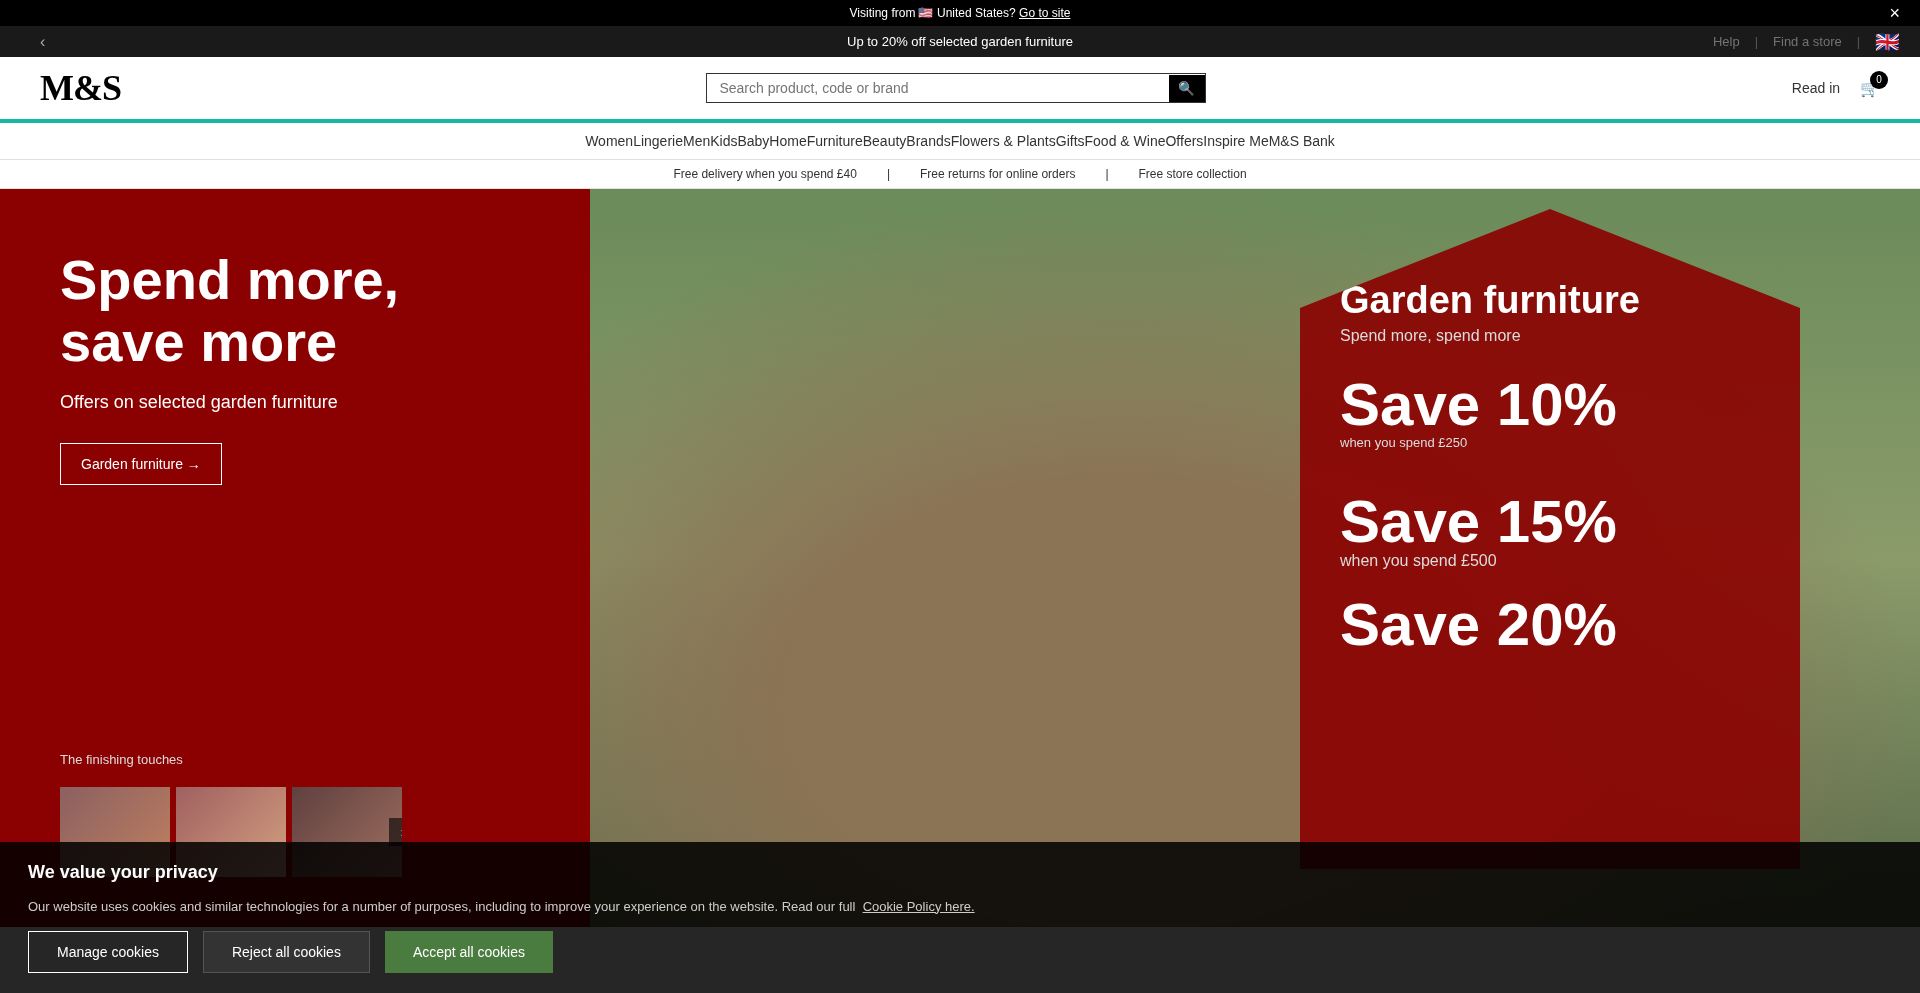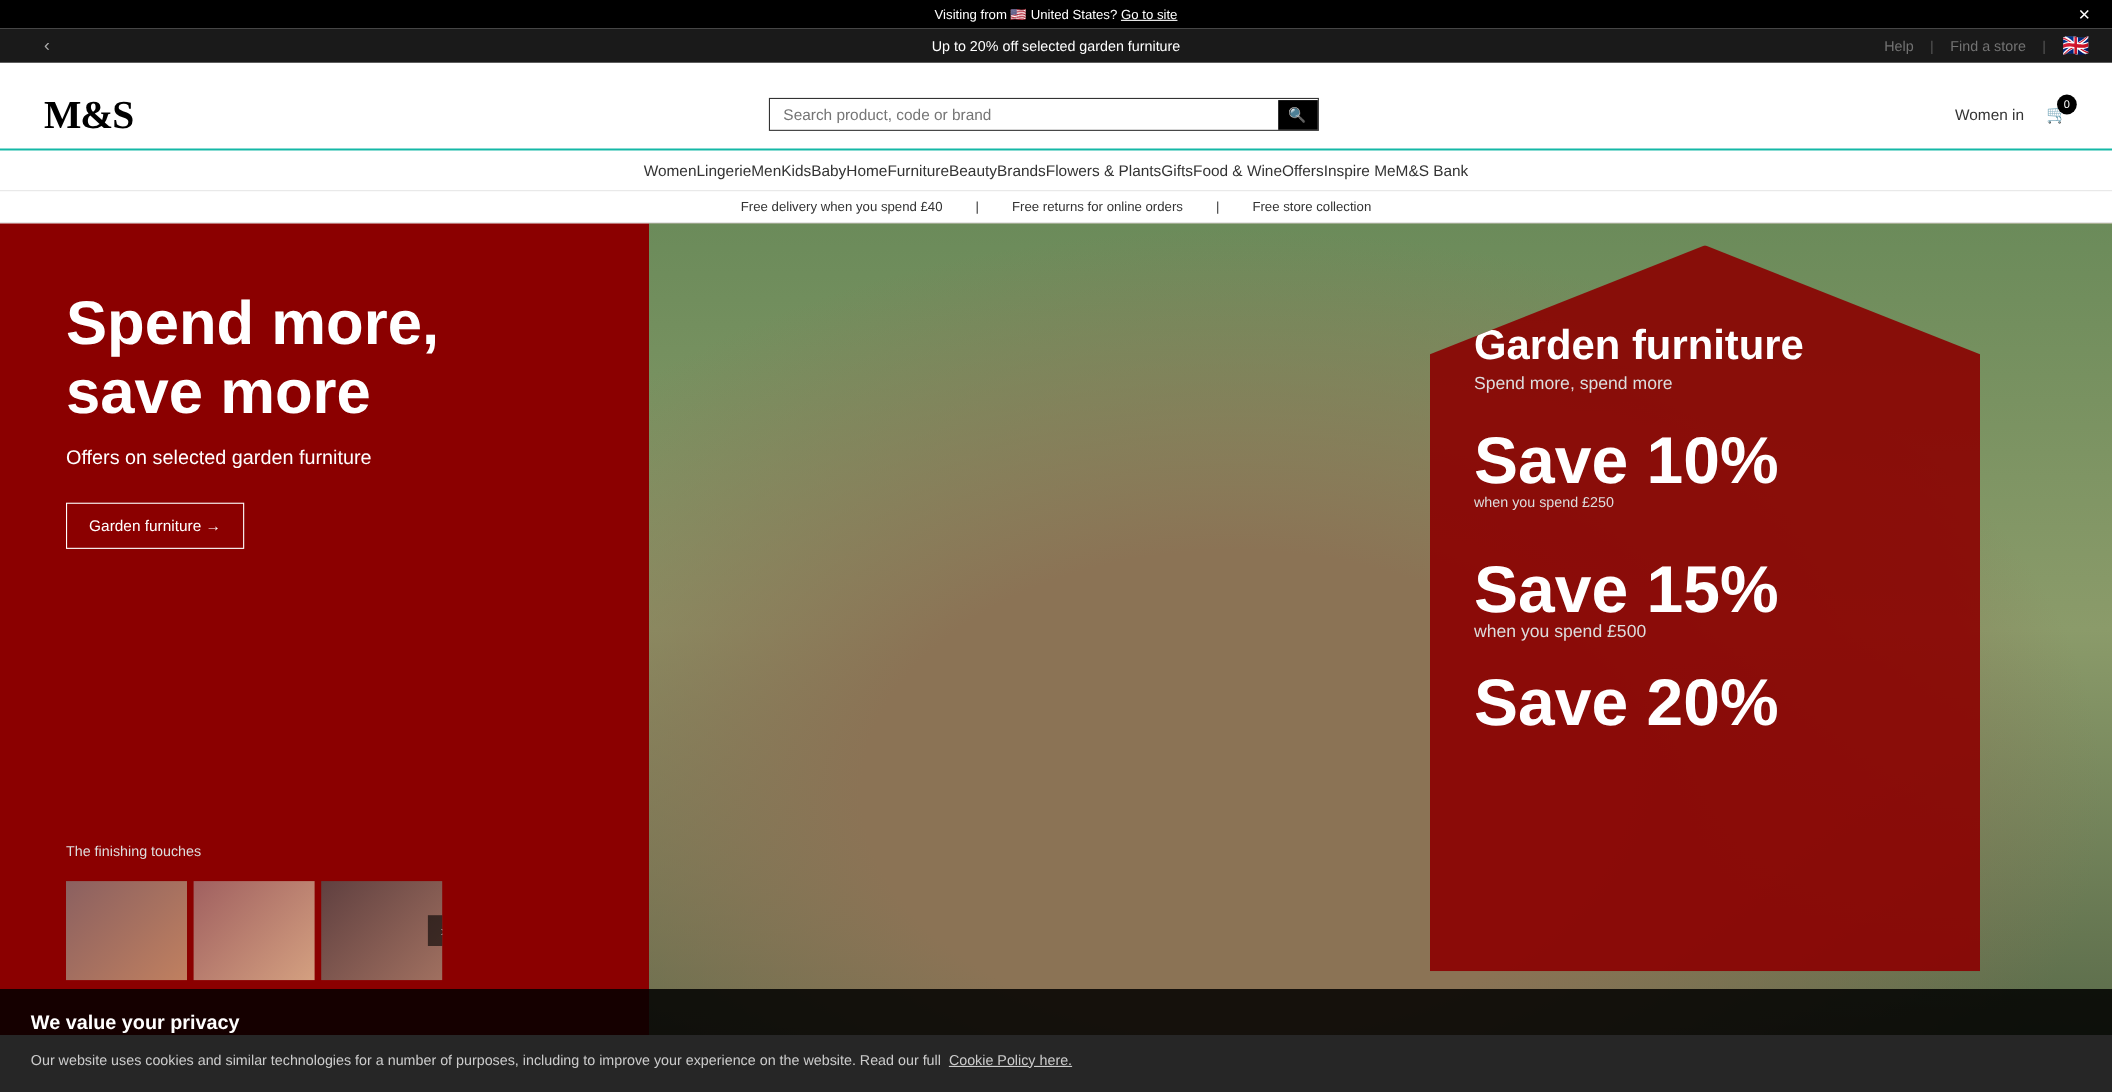--- a/index.html
+++ b/index.html
@@ -60,22 +60,21 @@
     }
     .promo-bar .promo-right a { color: #737373; text-decoration: none; }
 
     
     .header {
       display: flex;
       align-items: center;
       justify-content: space-between;
       padding: 10px 40px;
       background: #fff;
-      border-bottom: 2px solid #14b8a6;
-      margin-top: 16px;
+      border-bottom: 4px solid #14b8a6;
     }
     .logo {
       font-size: 36px;
       font-weight: bold;
       color: #000;
       letter-spacing: -1px;
       font-family: 'Times New Roman', serif;
     }
     .search-bar {
       flex: 1;
@@ -402,21 +401,21 @@
 <div class="header">
   <div class="logo">M&amp;S</div>
   <div class="search-bar">
     <input type="text" placeholder="Search product, code or brand" style="">
     <button class="search-icon-btn">
       <span>🔍</span>
     </button>
   </div>
   <div class="header-right">
     <a href="#" class="sign-in-link">
-      <span>Women in</span>
+      <span>Read in</span>
     </a>
     <div class="cart-wrapper">
       <span>🛒</span>
       <span class="cart-badge">0</span>
     </div>
   </div>
 </div>
 
 <nav class="nav">
   <a href="#">Women</a>
@@ -477,13 +476,18 @@
     </div>
   </div>
 </div>
 
 <div class="cookie-banner">
   <h3>We value your privacy</h3>
   <p>
     <span>Our website uses cookies and similar technologies for a number of purposes, including to improve your experience on the website. Read our full</span>
     &nbsp;<a href="#">Cookie Policy here.</a>
   </p>
+  <div class="cookie-actions">
+    <button class="btn-manage">Manage cookies</button>
+    <button class="btn-reject">Reject all cookies</button>
+    <button class="btn-accept">Accept all cookies</button>
+  </div>
 </div>
 
 </body></html>

